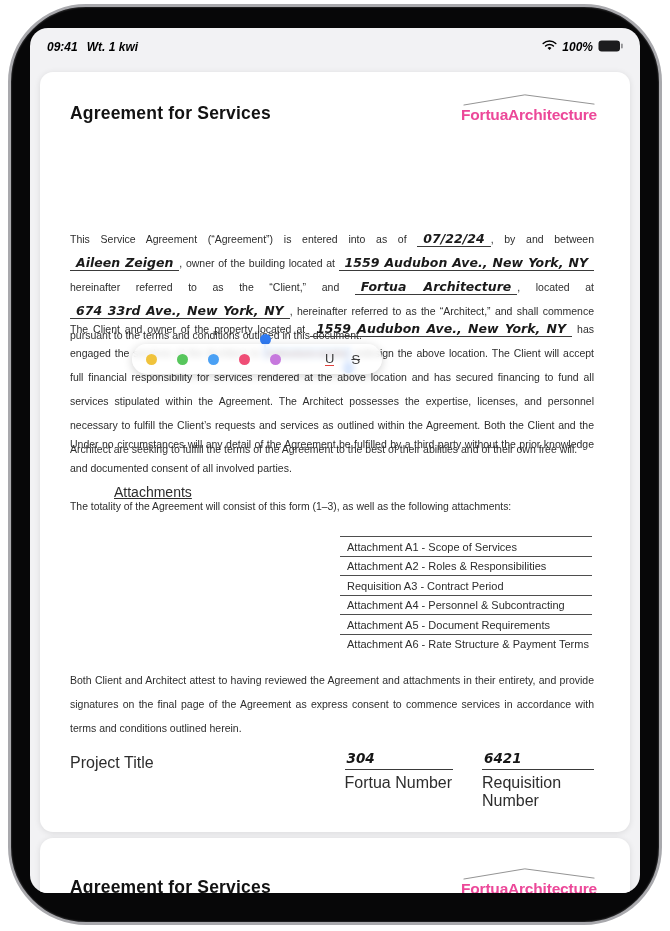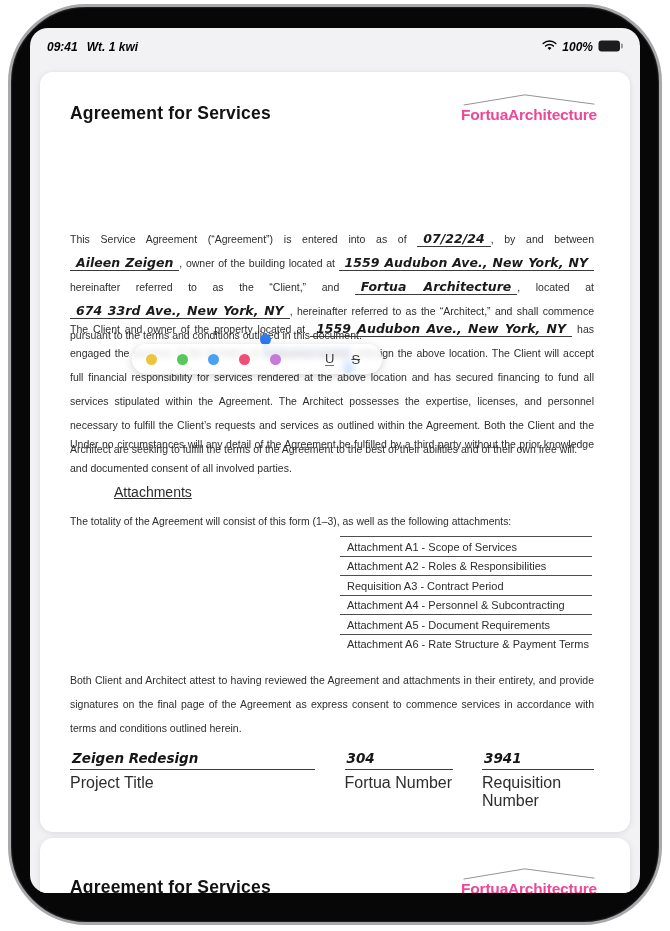--- a/index.html
+++ b/index.html
@@ -53,21 +53,21 @@
     backdrop-filter:blur(3px);-webkit-backdrop-filter:blur(3px);
     box-shadow:0 2px 10px rgba(0,0,0,.18);display:flex;align-items:center;
     padding:0 14px;box-sizing:border-box;z-index:5;}
   .hl-dot{width:11px;height:11px;border-radius:50%;margin-right:20px;flex:0 0 auto;}
   .hl-u{font-size:13px;color:#3c3c3c;line-height:1.05;border-bottom:1.5px solid var(--u-accent);
     margin-left:24px;}
   .hl-s{font-size:13px;color:#3c3c3c;text-decoration:line-through;margin-left:17px;}
   
   .attach-head{position:absolute;left:30px;top:412px;font-size:14px;color:#2d2d2d;
     text-decoration:underline;margin-left:44px;}
-  .attach-intro{position:absolute;left:30px;top:429px;width:524px;font-size:10.4px;color:#2d2d2d;margin-top:15px;}
+  .attach-intro{position:absolute;left:30px;top:429px;width:524px;font-size:10.4px;color:#2d2d2d;}
   .attach-list{position:absolute;left:300px;top:464px;width:252px;}
   .attach-row{border-top:1px solid #4e4e4e;font-size:11px;color:#2d2d2d;
     padding:3.5px 0 3px 7px;}
   
   .fields{position:absolute;left:30px;top:678px;width:524px;display:flex;
     justify-content:space-between;}
   .field-c1{width:245px;} .field-c2{width:108px;} .field-c3{width:112px;}
   .field-value{font-family:"DejaVu Sans",sans-serif;font-style:italic;font-weight:600;
     font-size:13.5px;color:#161616;border-bottom:1px solid #3a3a3a;padding:0 2px 2px 2px;
     min-height:17px;}
@@ -138,29 +138,28 @@
         <div class="attach-row">Requisition A3 - Contract Period</div>
         <div class="attach-row">Attachment A4 - Personnel &amp; Subcontracting</div>
         <div class="attach-row">Attachment A5 - Document Requirements</div>
         <div class="attach-row">Attachment A6 - Rate Structure &amp; Payment Terms</div>
       </div>
 
       <div class="para" id="para4">Both Client and Architect attest to having reviewed the Agreement and attachments in their entirety, and provide signatures on the final page of the Agreement as express consent to commence services in accordance with terms and conditions outlined herein.</div>
 
       <div class="fields">
         <div class="field-c1">
-          <div class="field-value">Zeigen Redesign</div>
           <div class="field-label">Project Title</div>
         </div>
         <div class="field-c2">
           <div class="field-value">304</div>
           <div class="field-label">Fortua Number</div>
         </div>
         <div class="field-c3">
-          <div class="field-value">3941</div>
+          <div class="field-value">6421</div>
           <div class="field-label">Requisition Number</div>
         </div>
       </div>
     </div>
 
     <div class="page page2">
       <div class="header">
         <div class="doc-title">Agreement for Services</div>
         <div class="logo">
           <svg viewBox="0 0 145 14">

